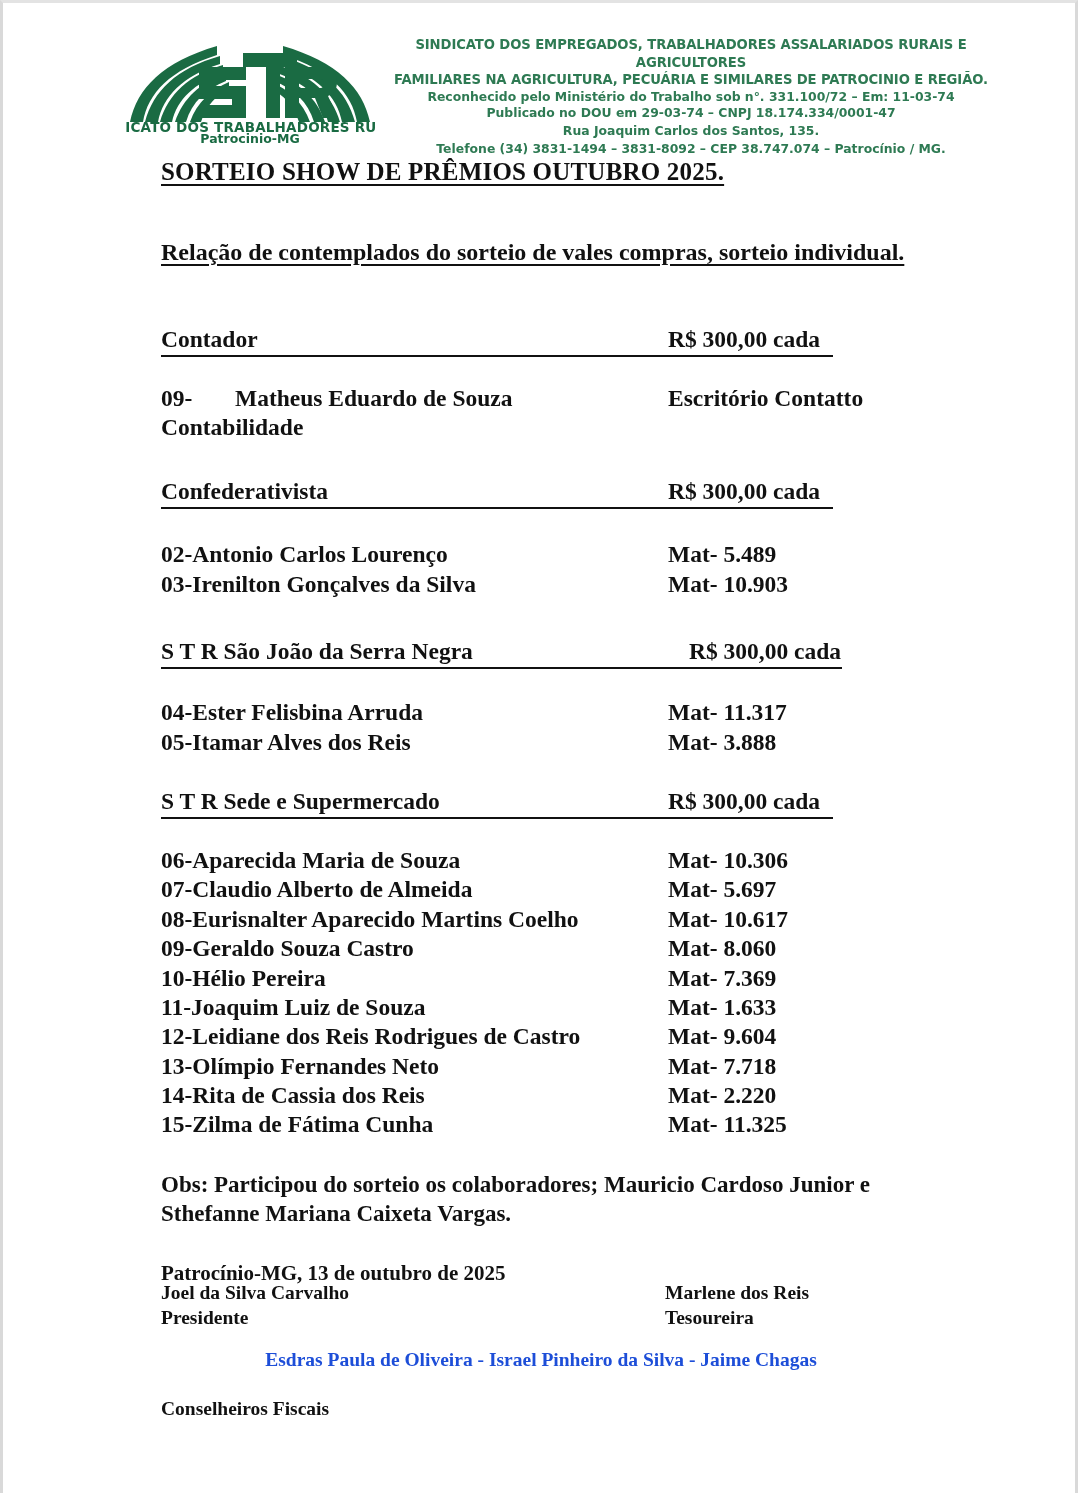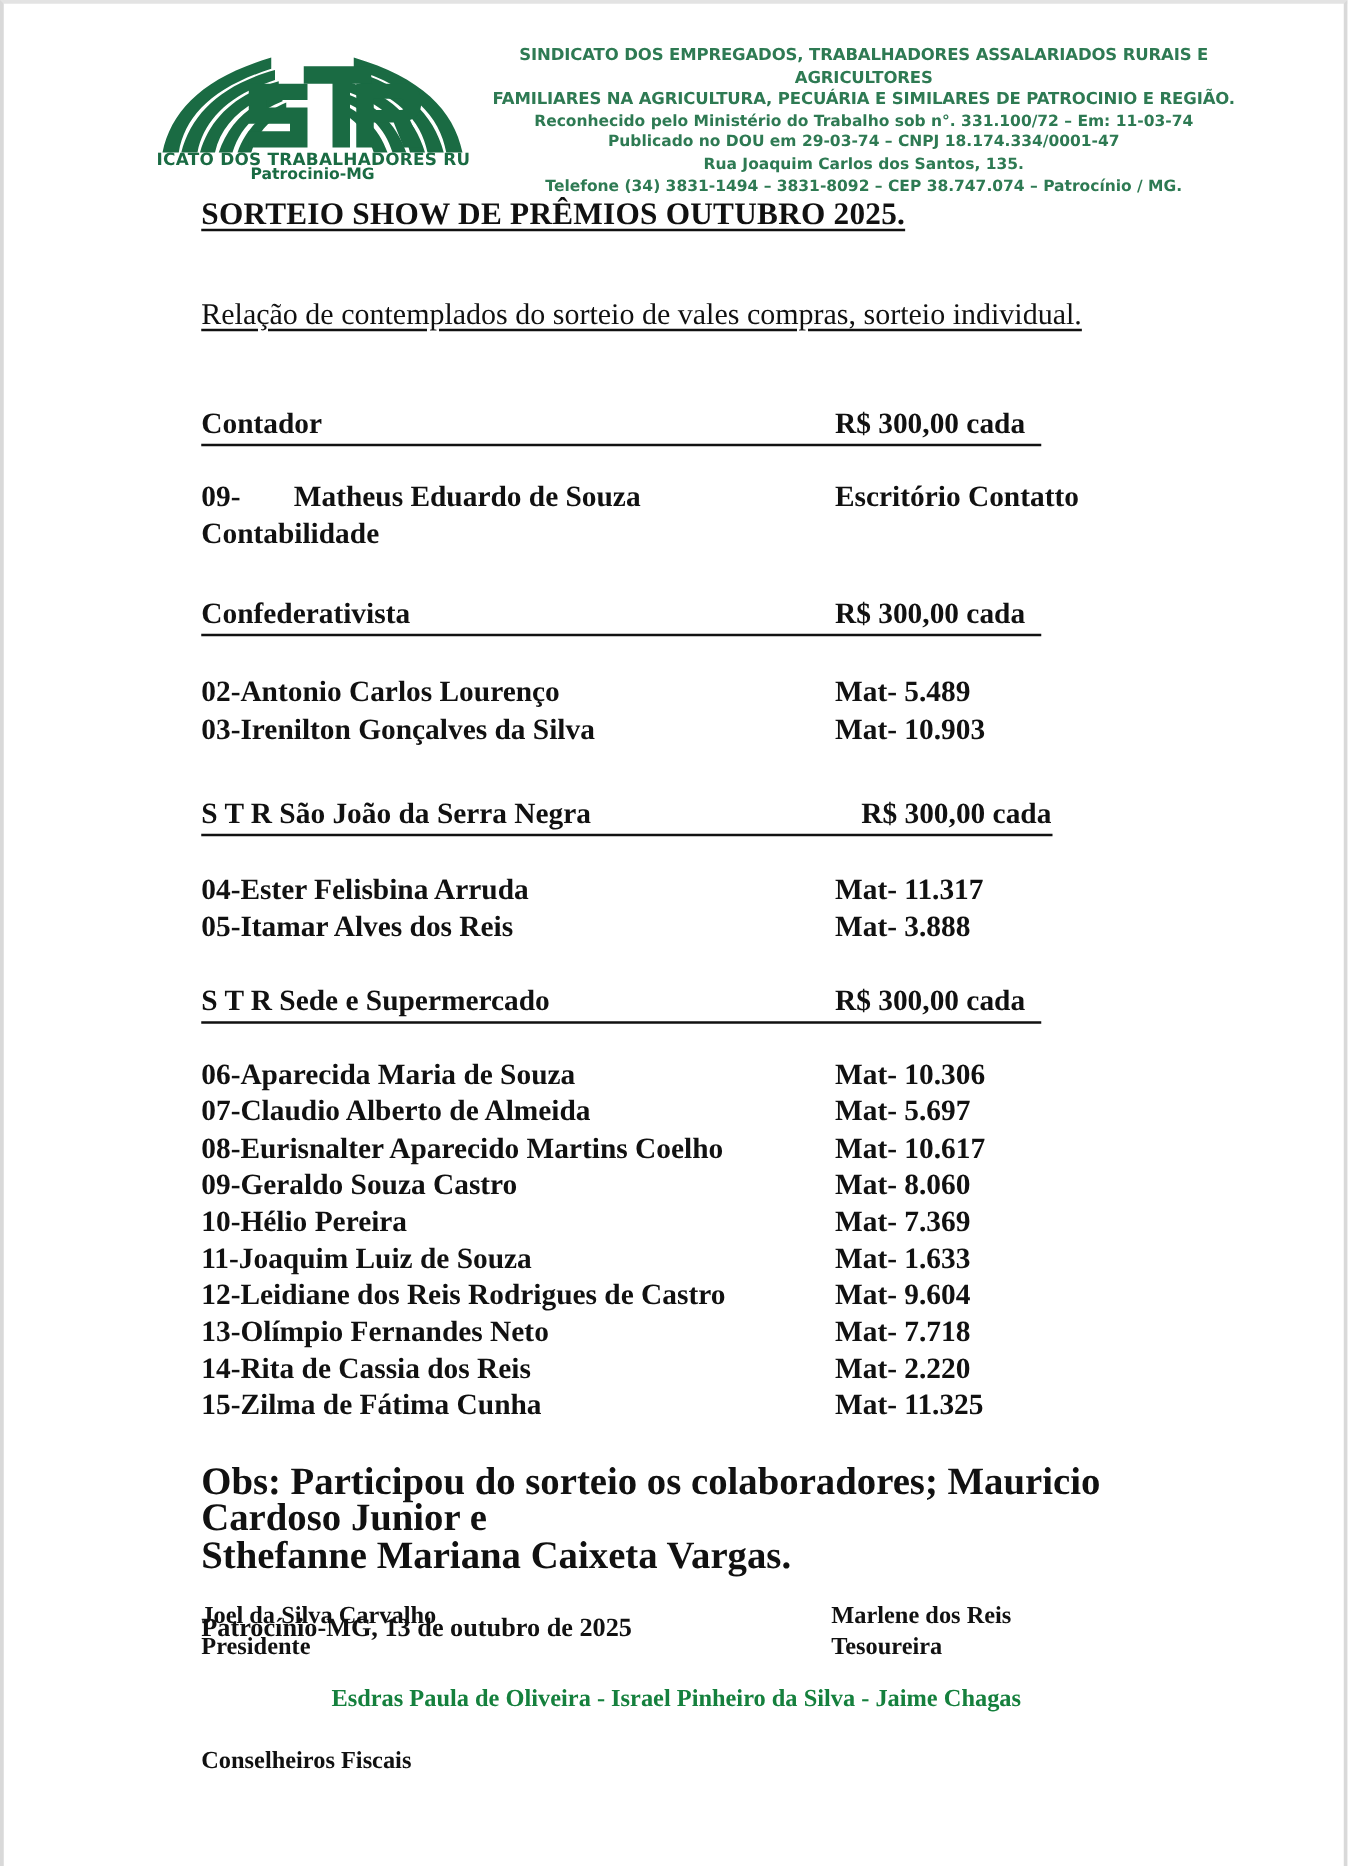--- a/index.html
+++ b/index.html
@@ -71,21 +71,21 @@
     text-decoration: underline;
     text-underline-offset: 4px;
     text-decoration-thickness: 2px;
     letter-spacing: 0.2px;
   }
   .doc-subtitle {
     position: absolute;
     left: 158px;
     top: 236px;
     font-size: 24px;
-    font-weight: 400;
+    font-weight: 700;
     color: #111;
     text-decoration: underline;
     text-underline-offset: 4px;
     text-decoration-thickness: 2px;
   }
 
   .content {
     position: absolute;
     left: 158px;
     top: 322px;
@@ -137,21 +137,21 @@
   .row.first-entry .row-num  { position: absolute; left: 0; top: 0; }
   .row.first-entry .row-name { position: absolute; left: 74px; top: 0; }
   .row.cont-line { height: 30px; }
   .gap-26 { height: 26px; }
   .gap-28 { height: 28px; }
   .gap-30 { height: 30px; }
   .gap-34 { height: 34px; }
   .gap-38 { height: 38px; }
 
   .obs {
-    font-size: 31px;
+    font-size: 23px;
     font-weight: 700;
     color: #111;
     line-height: 29.4px;
     width: 790px;
   }
   .place-date {
     font-size: 21px;
     font-weight: 700;
     color: #111;
     line-height: 29.4px;
@@ -180,21 +180,21 @@
   .sig .sig-role { display: block; }
 
   .fiscal-names {
     position: absolute;
     left: 0;
     top: 69px;
     width: 760px;
     text-align: center;
     font-size: 19.5px;
     font-weight: 700;
-    color: #15803d;
+    color: #1d4ed8;
     white-space: nowrap;
   }
   .fiscal-title {
     position: absolute;
     left: 0;
     top: 118px;
     width: 760px;
     text-align: left;
     font-size: 19.5px;
     font-weight: 700;

